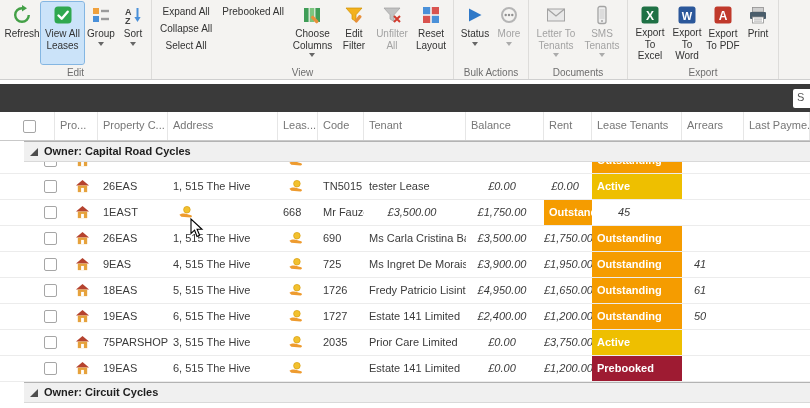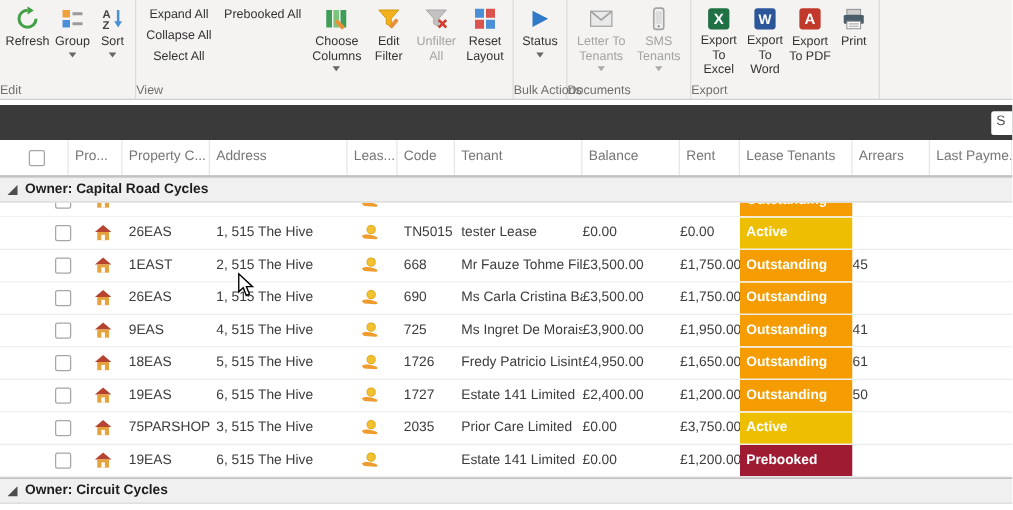--- a/index.html
+++ b/index.html
@@ -3,21 +3,21 @@
 <meta charset="utf-8">
 <style>
 *{box-sizing:border-box;margin:0;padding:0;}
 html,body{width:810px;height:408px;overflow:hidden;background:#fff;font-family:"Liberation Sans",sans-serif;}
 #stage{position:relative;width:810px;height:408px;background:#fff;}
 
 
 .ribbon{position:absolute;top:0;left:0;width:810px;height:80px;background:#f4f3f1;border-bottom:1px solid #cfcfcf;display:flex;align-items:stretch;}
 .rgroup{position:relative;border-right:1px solid #dddcda;padding:2px 3px 13px 3px;}
 .rbuttons{display:flex;align-items:flex-start;height:100%;}
-.glabel{position:absolute;left:0;right:0;bottom:1px;font-size:10px;color:#6e6e6e;white-space:nowrap;}
+.glabel{position:absolute;left:0;right:0;bottom:1px;text-align:center;font-size:10px;color:#6e6e6e;white-space:nowrap;}
 .bigbtn{display:flex;flex-direction:column;align-items:center;padding:3px 1px;border-radius:2px;font-size:10px;color:#333;text-align:center;line-height:11.5px;height:62px;cursor:default;}
 .bigbtn .icon{height:21px;margin-bottom:2px;}
 .bigbtn .icon svg{display:block;margin:0 auto;}
 .bigbtn.selected{background:#cbe3f9;outline:1px solid #84b6e2;}
 .bigbtn.disabled{color:#a3a3a3;}
 .textcol{display:flex;flex-direction:column;margin:1px 2px 0 2px;}
 .txtbtn{font-size:10px;color:#333;padding:3px 3px;white-space:nowrap;text-align:center;}
 .caret{display:inline-block;width:0;height:0;border-left:3.5px solid transparent;border-right:3.5px solid transparent;border-top:4px solid #666;margin-top:2px;vertical-align:middle;}
 .disabled .caret{border-top-color:#ababab;}
 
@@ -25,28 +25,28 @@
 .darkband{position:absolute;top:84px;left:0;width:810px;height:28px;background:#3a3a3a;}
 .search-sliver{position:absolute;right:0;top:5px;width:17px;height:19px;background:#fff;border-radius:2px 0 0 2px;font-size:11px;color:#555;padding:2px 0 0 4px;}
 
 
 .gridwrap{position:absolute;top:112px;left:0;width:810px;}
 .grid-row{display:grid;grid-template-columns:55px 43px 70px 110px 40px 46px 102px 78px 48px 90px 62px 1fr;}
 .header{height:29px;background:#fff;border-bottom:1px solid #c9c9c9;}
 .hcell{font-size:11px;color:#767676;line-height:27px;padding-left:5px;border-right:1px solid #e6e6e6;overflow:hidden;white-space:nowrap;}
 .hcell.cbcell{display:flex;align-items:center;padding-left:23px;}
 .checkbox{display:inline-block;width:13px;height:13px;background:#fff;border:1px solid #a6a6a6;border-radius:2px;flex:none;}
-.group-row{position:relative;height:21px;line-height:19px;background:#f0f0f0;border-top:1px solid #b3b3b3;border-bottom:1px solid #d9d9d9;font-size:11px;font-weight:bold;color:#1e1e1e;padding-left:20px;}
+.group-row{position:relative;height:21px;line-height:19px;background:#f0f0f0;border-top:1px solid #b3b3b3;border-bottom:1px solid #d9d9d9;font-size:11px;font-weight:bold;color:#1e1e1e;padding-left:20px;margin-left:24px;}
 .tri{position:absolute;left:6px;top:6px;width:0;height:0;border-bottom:8px solid #4d4d4d;border-left:8px solid transparent;}
 .data-row{height:26px;background:#fff;border-bottom:1px solid #ececec;}
 .cell{font-size:11px;color:#3b3b3b;line-height:25px;padding-left:5px;overflow:hidden;white-space:nowrap;}
 .cell.cbcell{display:flex;align-items:center;padding-left:44px;overflow:visible;}
 .cell.iconcell{display:flex;align-items:center;padding-left:20px;}
 .cell.leaseicon{padding-left:10px;}
-.cell.num{text-align:left;padding-right:6px;padding-left:0;}
+.cell.num{text-align:center;padding-right:6px;padding-left:0;font-style:italic;}
 .cell.arrears{padding-right:26px;}
 .cell.status{padding:0;}
 .chip{height:100%;display:flex;align-items:center;padding-left:5px;color:#fff;font-weight:bold;font-size:11px;}
 .partial{height:12px;overflow:hidden;}
 .partial .data-row{margin-top:-14px;}
 .rowicon{display:inline-flex;}
 .cursor{position:absolute;left:190px;top:218px;z-index:50;}
 </style>
 </head>
 <body>
@@ -59,20 +59,29 @@
       <div class="rbuttons">
         <div class="bigbtn" style="width:38px">
           <span class="icon">
               <svg width="20" height="20" viewBox="0 0 20 20">
                 <path d="M10 3.2A6.8 6.8 0 1 0 16.8 10" fill="none" stroke="#43a047" stroke-width="2.4"></path>
                 <polygon points="10,0 10,6.6 15,3.3" fill="#43a047"></polygon>
               </svg>
             </span>
           <span>Refresh</span>
         </div>
+        <div class="bigbtn selected" style="width:43px">
+          <span class="icon">
+              <svg width="20" height="20" viewBox="0 0 20 20">
+                <rect x="1.5" y="1.5" width="17" height="17" rx="3.5" fill="#2fa84f"></rect>
+                <path d="M5.5 10.5l3.2 3.2 6-7" stroke="#fff" stroke-width="2.4" fill="none" stroke-linecap="round" stroke-linejoin="round"></path>
+              </svg>
+            </span>
+          <span>View All Leases</span>
+        </div>
         <div class="bigbtn" style="width:34px">
           <span class="icon">
               <svg width="20" height="20" viewBox="0 0 20 20">
                 <rect x="2" y="3" width="6" height="6" fill="#f0a13c"></rect>
                 <rect x="2" y="11" width="6" height="6" fill="#4a90d9"></rect>
                 <rect x="10" y="4.8" width="8" height="2.4" fill="#9b9b9b"></rect>
                 <rect x="10" y="12.8" width="8" height="2.4" fill="#9b9b9b"></rect>
               </svg>
             </span>
           <span>Group</span>
@@ -151,20 +160,32 @@
 
     <div class="rgroup">
       <div class="rbuttons">
         <div class="bigbtn" style="width:36px">
           <span class="icon">
               <svg width="20" height="20" viewBox="0 0 20 20">
                 <polygon points="4,3.5 16.5,10 4,16.5" fill="#3079c8"></polygon>
               </svg>
             </span>
           <span>Status</span>
+          <span class="caret"></span>
+        </div>
+        <div class="bigbtn disabled" style="width:32px">
+          <span class="icon">
+              <svg width="20" height="20" viewBox="0 0 20 20">
+                <circle cx="10" cy="10" r="7" fill="none" stroke="#b5b5b5" stroke-width="2"></circle>
+                <circle cx="6.7" cy="10" r="1.2" fill="#8f8f8f"></circle>
+                <circle cx="10" cy="10" r="1.2" fill="#8f8f8f"></circle>
+                <circle cx="13.3" cy="10" r="1.2" fill="#8f8f8f"></circle>
+              </svg>
+            </span>
+          <span>More</span>
           <span class="caret"></span>
         </div>
       </div>
       <div class="glabel">Bulk Actions</div>
     </div>
 
     <div class="rgroup">
       <div class="rbuttons">
         <div class="bigbtn disabled" style="width:48px">
           <span class="icon">
@@ -341,21 +362,20 @@
           <div class="cell iconcell">
             <span class="rowicon">
               <svg width="15" height="15" viewBox="0 0 16 16">
                 <polygon points="8,1 15,7 1,7" fill="#b5432f"></polygon>
                 <rect x="3" y="7" width="10" height="7" fill="#e6a23c"></rect>
                 <rect x="6.5" y="9.5" width="3" height="4.5" fill="#fff"></rect>
               </svg>
             </span>
           </div>
           <div class="cell">1EAST</div>
-          <div class="cell">2, 515 The Hive</div>
           <div class="cell iconcell leaseicon">
             <span class="rowicon">
               <svg width="15" height="15" viewBox="0 0 16 16">
                 <circle cx="9.5" cy="5" r="3.5" fill="#f2c12e" stroke="#daa013" stroke-width="0.8"></circle>
                 <path d="M1.5 10.5 C4 8.5 8 9 11 10 L14 11 C15.5 11.6 15 13.5 13.2 13.2 L3.5 12.5 Z" fill="#ee9b2f"></path>
               </svg>
             </span>
           </div>
           <div class="cell">668</div>
           <div class="cell">Mr Fauze Tohme Filh...</div>

